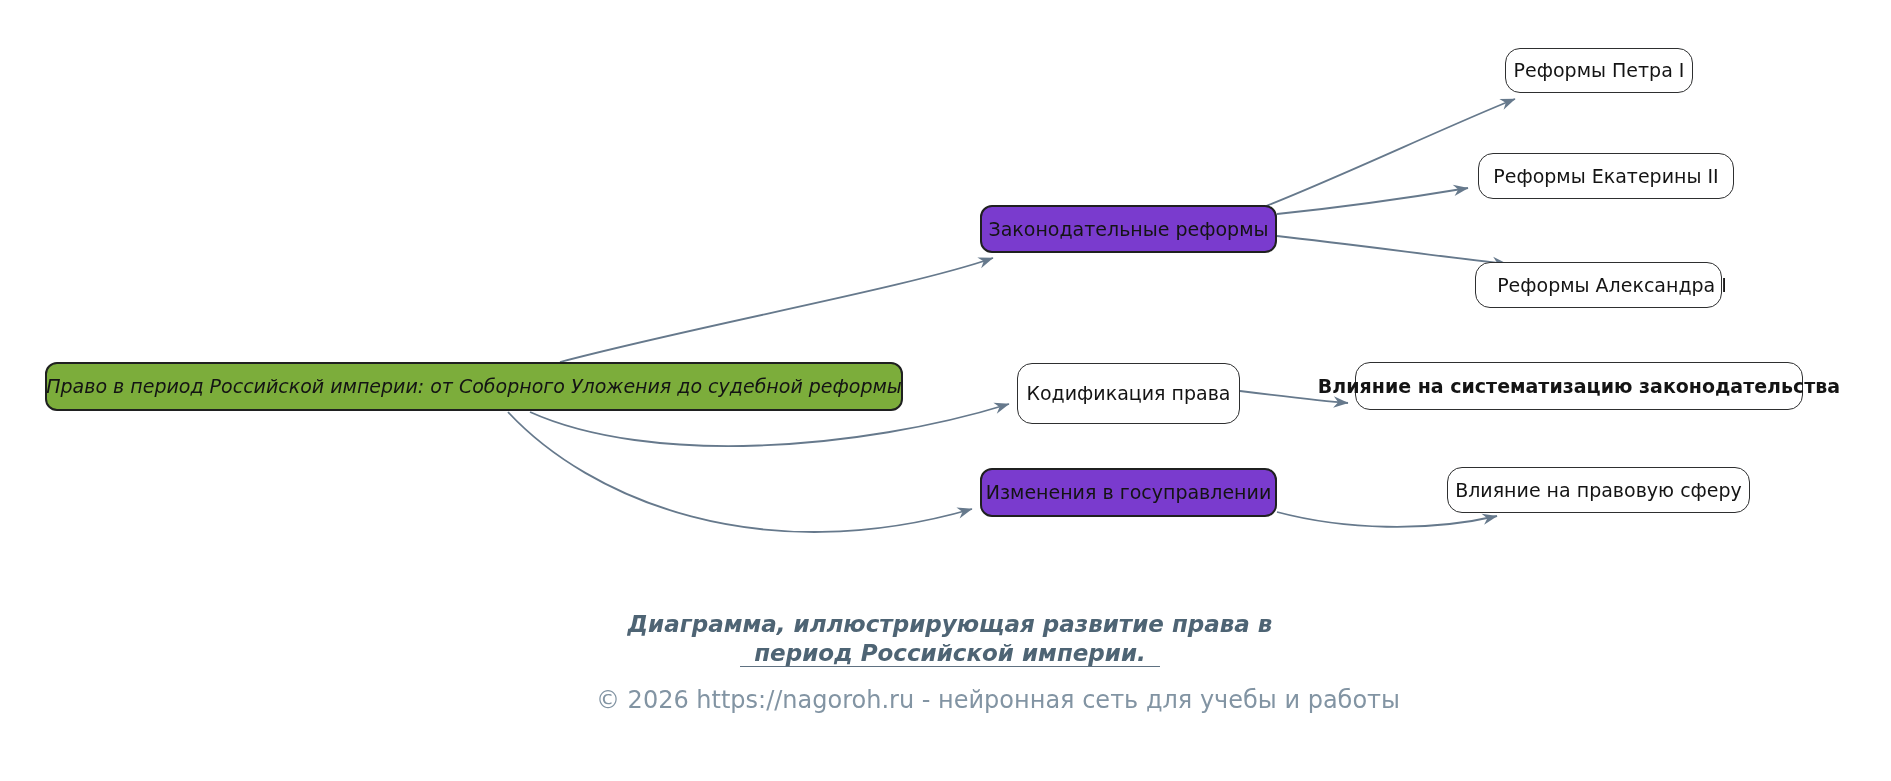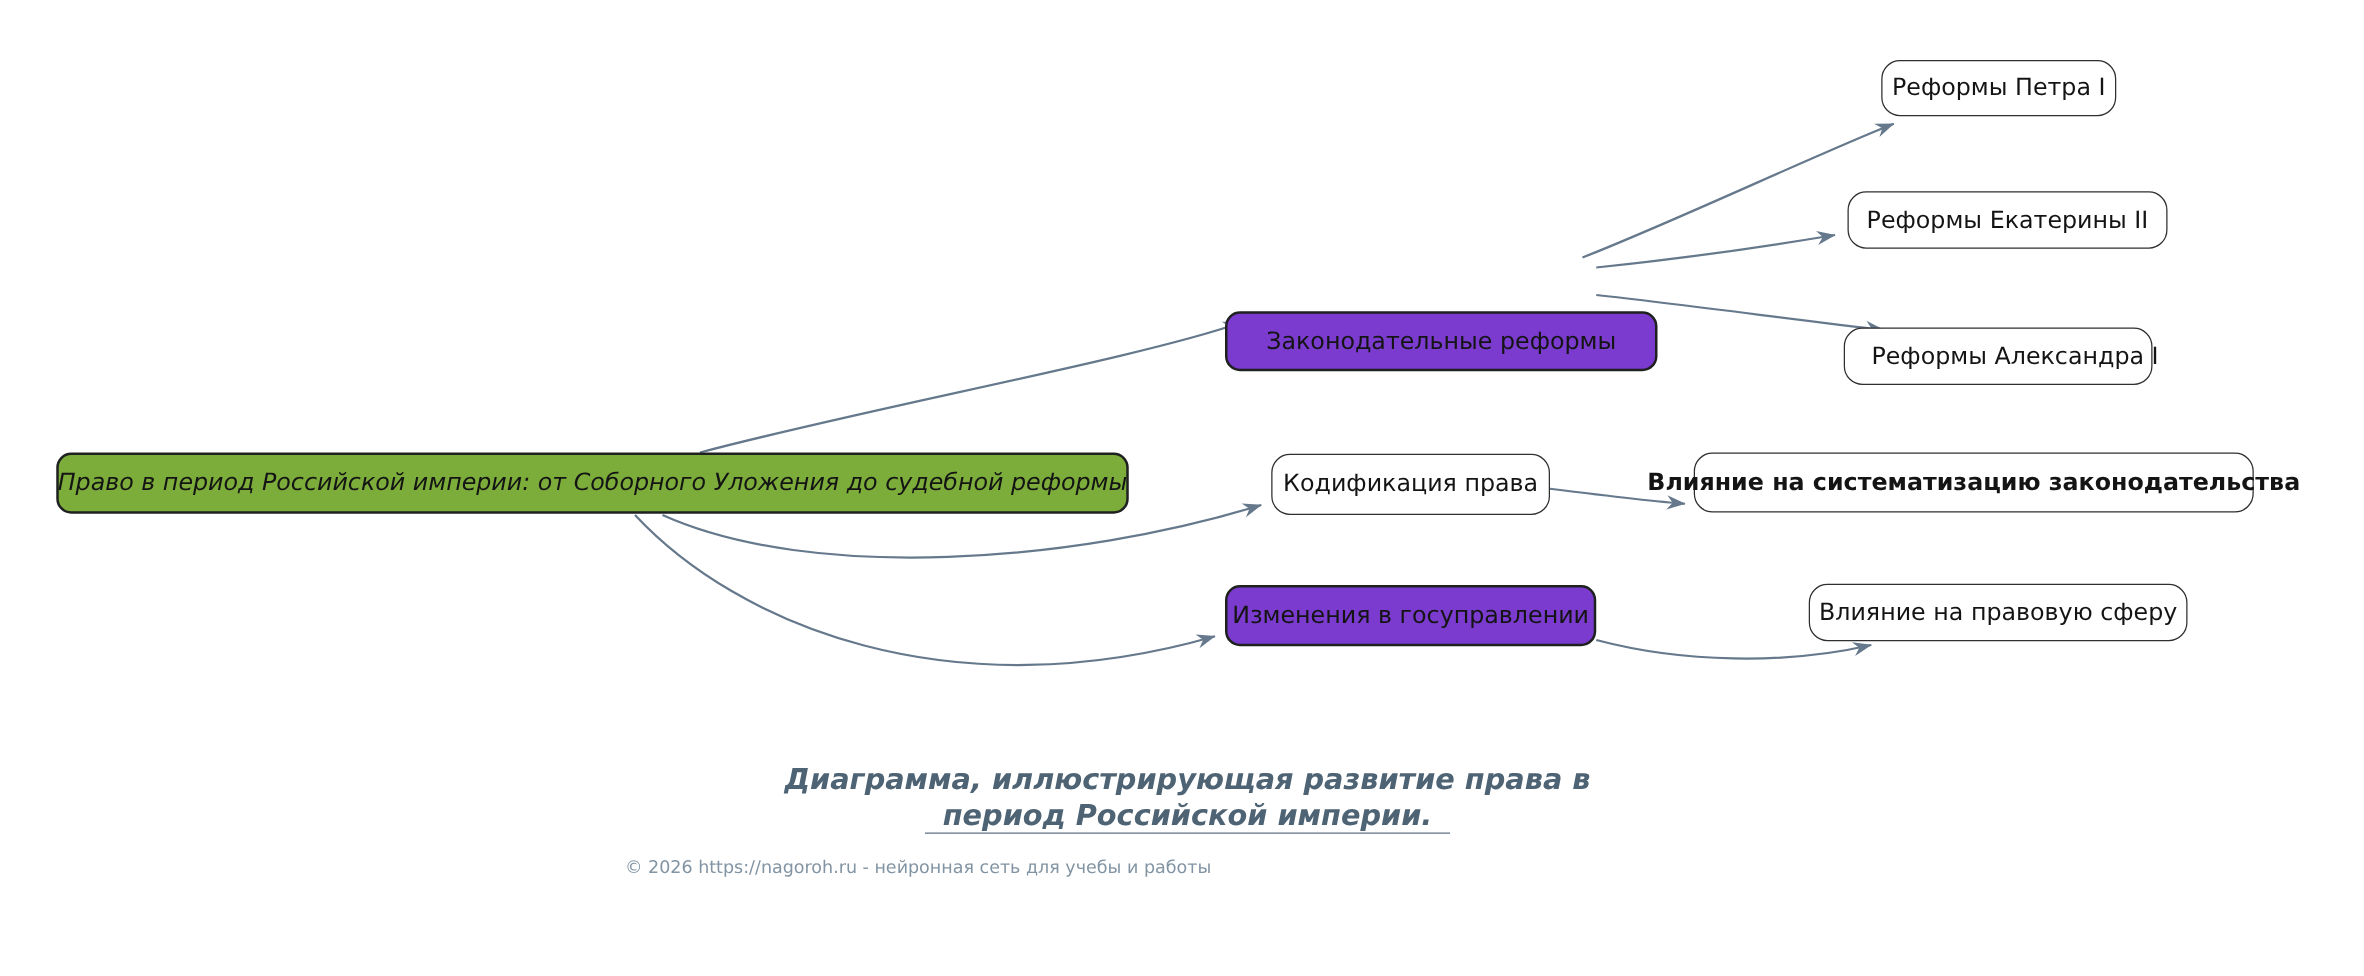--- a/index.html
+++ b/index.html
@@ -64,22 +64,22 @@
   .divider {
     position: absolute;
     left: 740px; top: 666px;
     width: 420px;
     border-top: 1.4px solid #5f7181;
   }
   .footer-credit {
     position: absolute;
     left: 500px; top: 686px;
     width: 900px;
-    text-align: left;
-    font-size: 14px;
+    text-align: right;
+    font-size: 24px;
     color: var(--footer);
   }
 </style>
 </head>
 <body>
 
 <div class="canvas">
 
   <svg class="edges-layer" width="1891" height="781" viewBox="0 0 1891 781" xmlns="http://www.w3.org/2000/svg">
     <defs>
@@ -92,29 +92,29 @@
     <path class="edge" d="M 508 412 C 590 500 760 570 972 509" marker-end="url(#arrow)"></path>
     <path class="edge" d="M 1266 206 C 1340 177 1452 124 1515 99" marker-end="url(#arrow)"></path>
     <path class="edge" d="M 1277 214 C 1345 207 1420 196 1468 188" marker-end="url(#arrow)"></path>
     <path class="edge" d="M 1277 236 C 1350 244 1445 257 1507 264" marker-end="url(#arrow)"></path>
     <path class="edge" d="M 1240 391 C 1280 396 1320 401 1348 403" marker-end="url(#arrow)"></path>
     <path class="edge" d="M 1277 512 C 1345 530 1428 532 1497 516" marker-end="url(#arrow)"></path>
   </svg>
 
   <div class="node node--green" style="left:45px; top:362px; width:858px; height:49px;font-style:italic;">Право в период Российской империи: от Соборного Уложения до судебной реформы</div>
 
-  <div class="node node--purple" style="left:980px; top:205px; width:346px; height:48px;margin-top:44px;">Законодательные реформы</div>
+  <div class="node node--purple" style="left:980px; top:205px; width:297px; height:48px;">Законодательные реформы</div>
 
   <div class="node node--white" style="left:1505px; top:48px; width:188px; height:45px;">Реформы Петра I</div>
 
   <div class="node node--white" style="left:1478px; top:153px; width:256px; height:46px;">Реформы Екатерины II</div>
 
   <div class="node node--white" style="left:1475px; top:262px; width:247px; height:46px;padding-left:27px;">Реформы Александра I</div>
 
-  <div class="node node--white" style="left:1017px; top:363px; width:223px; height:49px;">Кодификация права</div>
+  <div class="node node--white" style="left:1017px; top:363px; width:223px; height:61px;">Кодификация права</div>
 
   <div class="node node--white" style="left:1355px; top:362px; width:448px; height:48px;font-weight:bold;">Влияние на систематизацию законодательства</div>
 
   <div class="node node--purple" style="left:980px; top:468px; width:297px; height:49px;">Изменения в госуправлении</div>
 
   <div class="node node--white" style="left:1447px; top:467px; width:303px; height:46px;">Влияние на правовую сферу</div>
 
   <div class="caption">
     <div>Диаграмма, иллюстрирующая развитие права в</div>
     <div>период Российской империи.</div>

